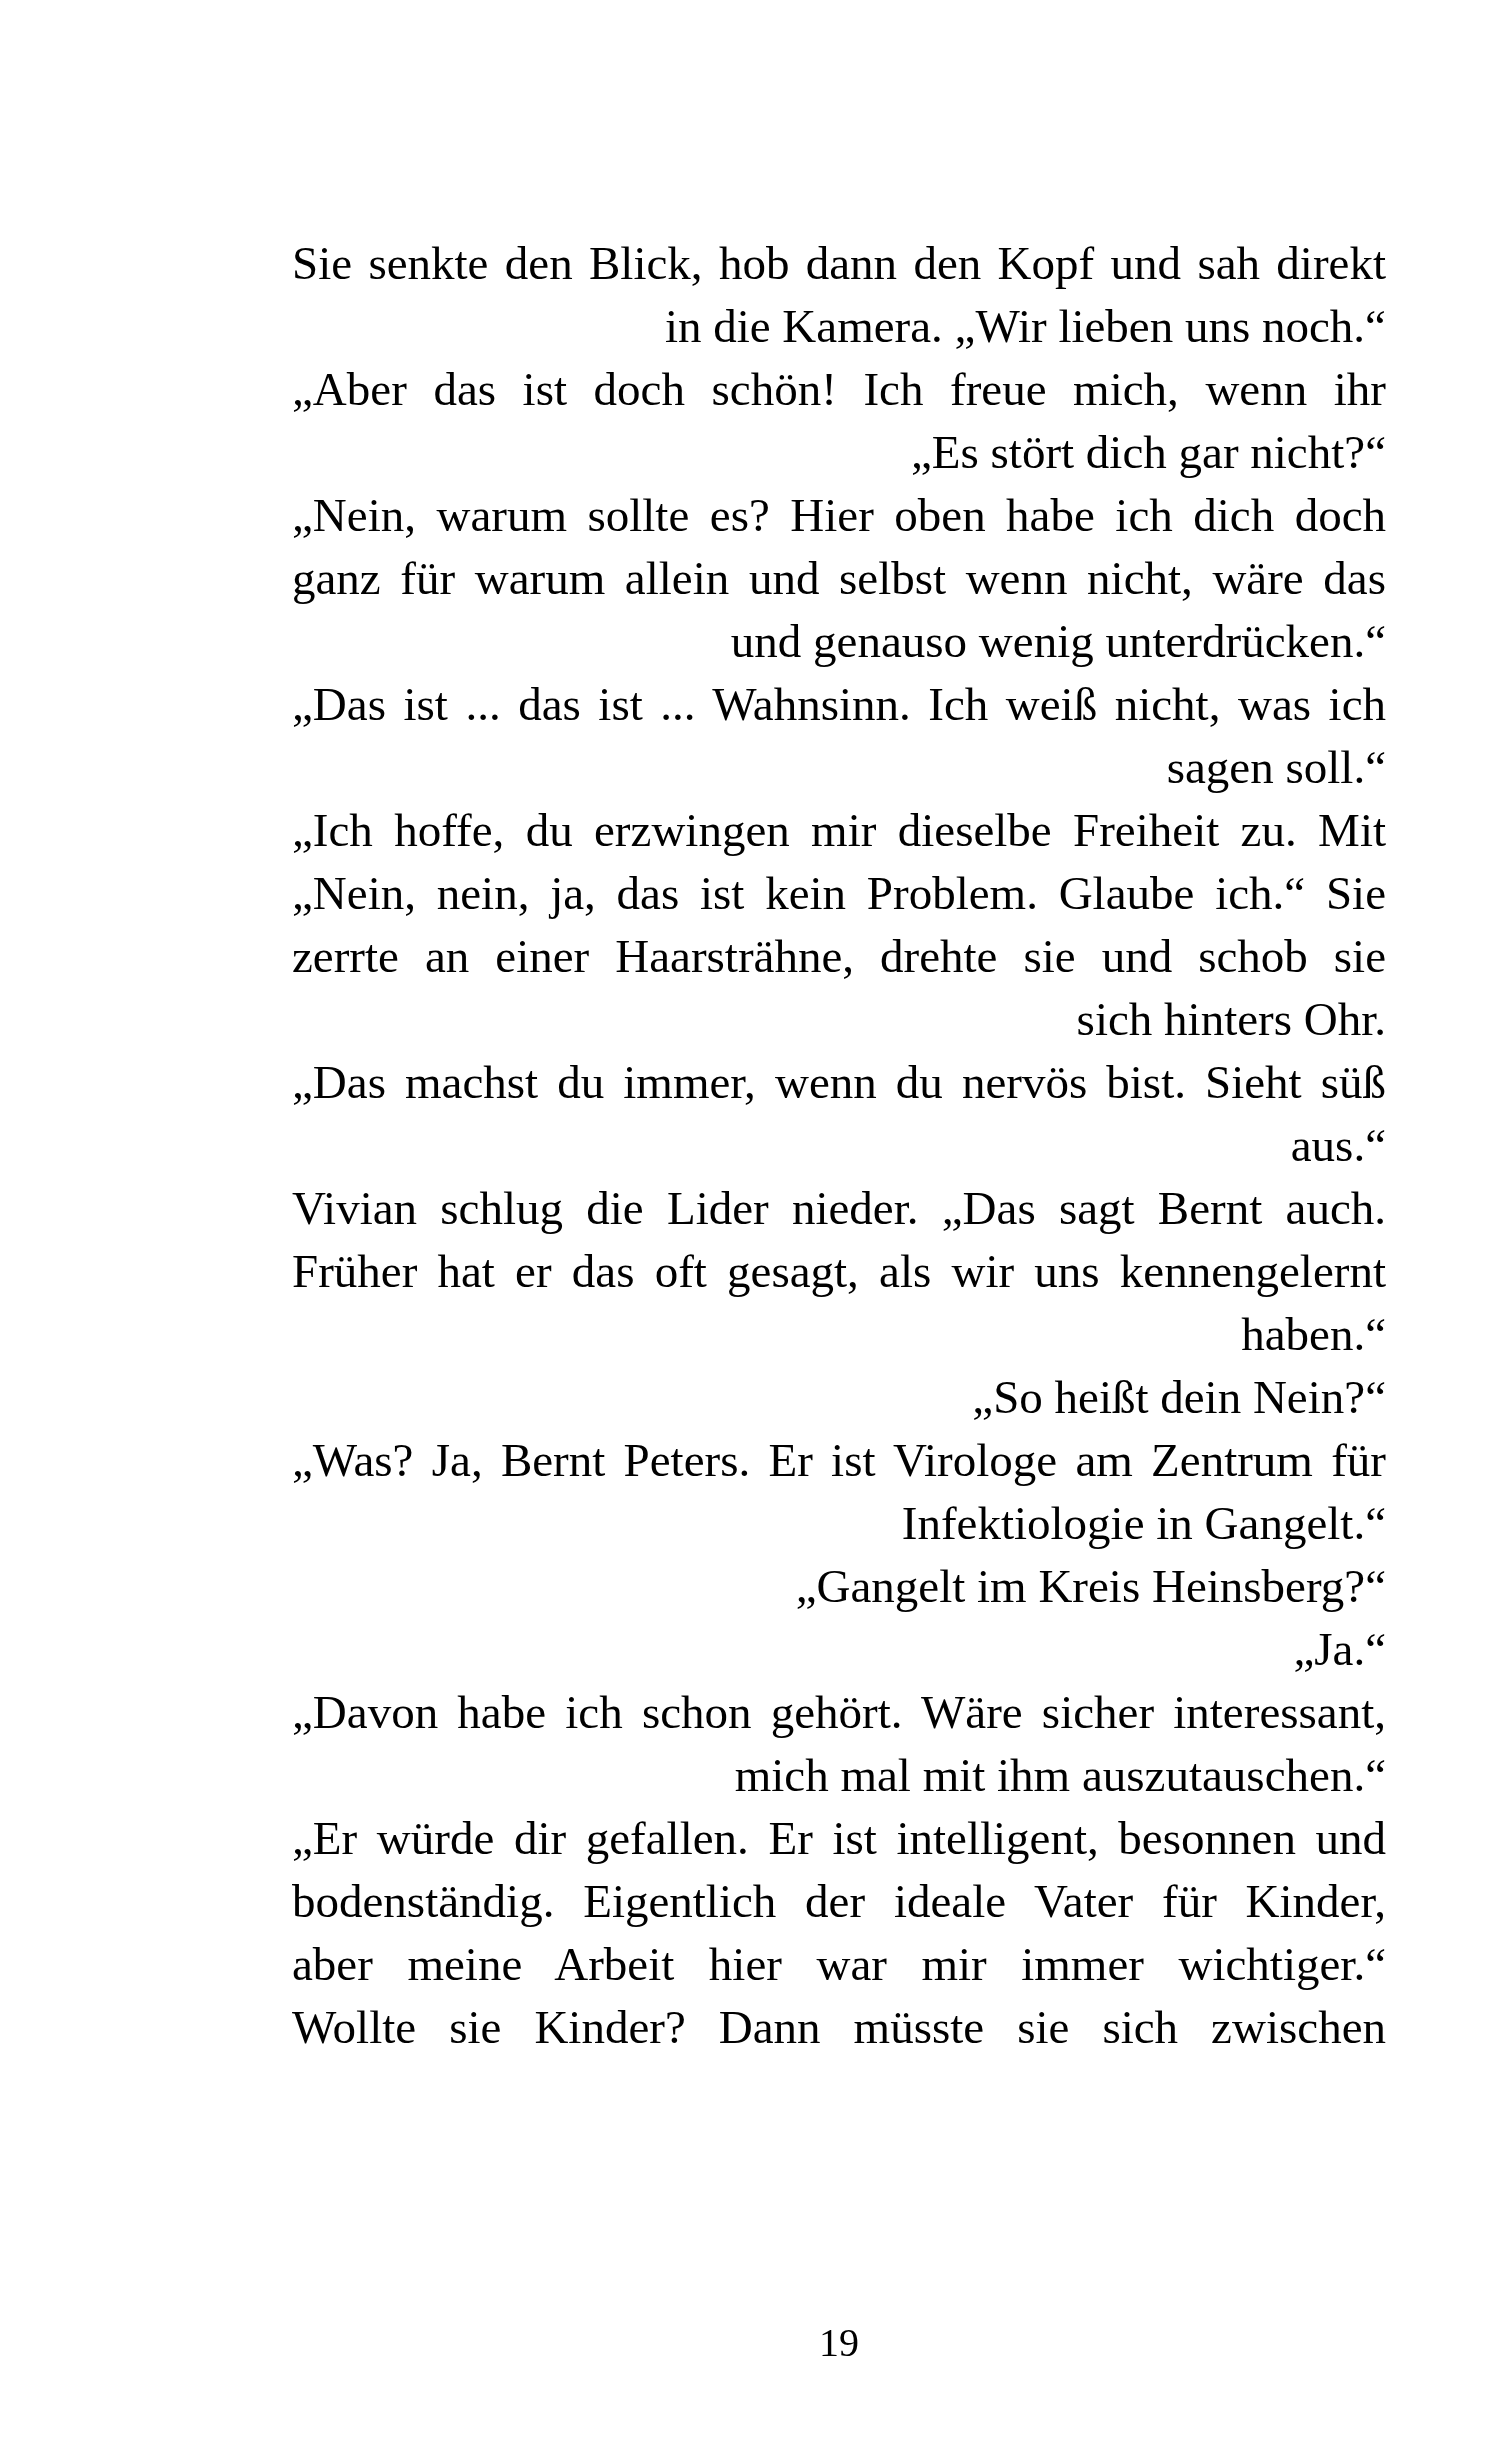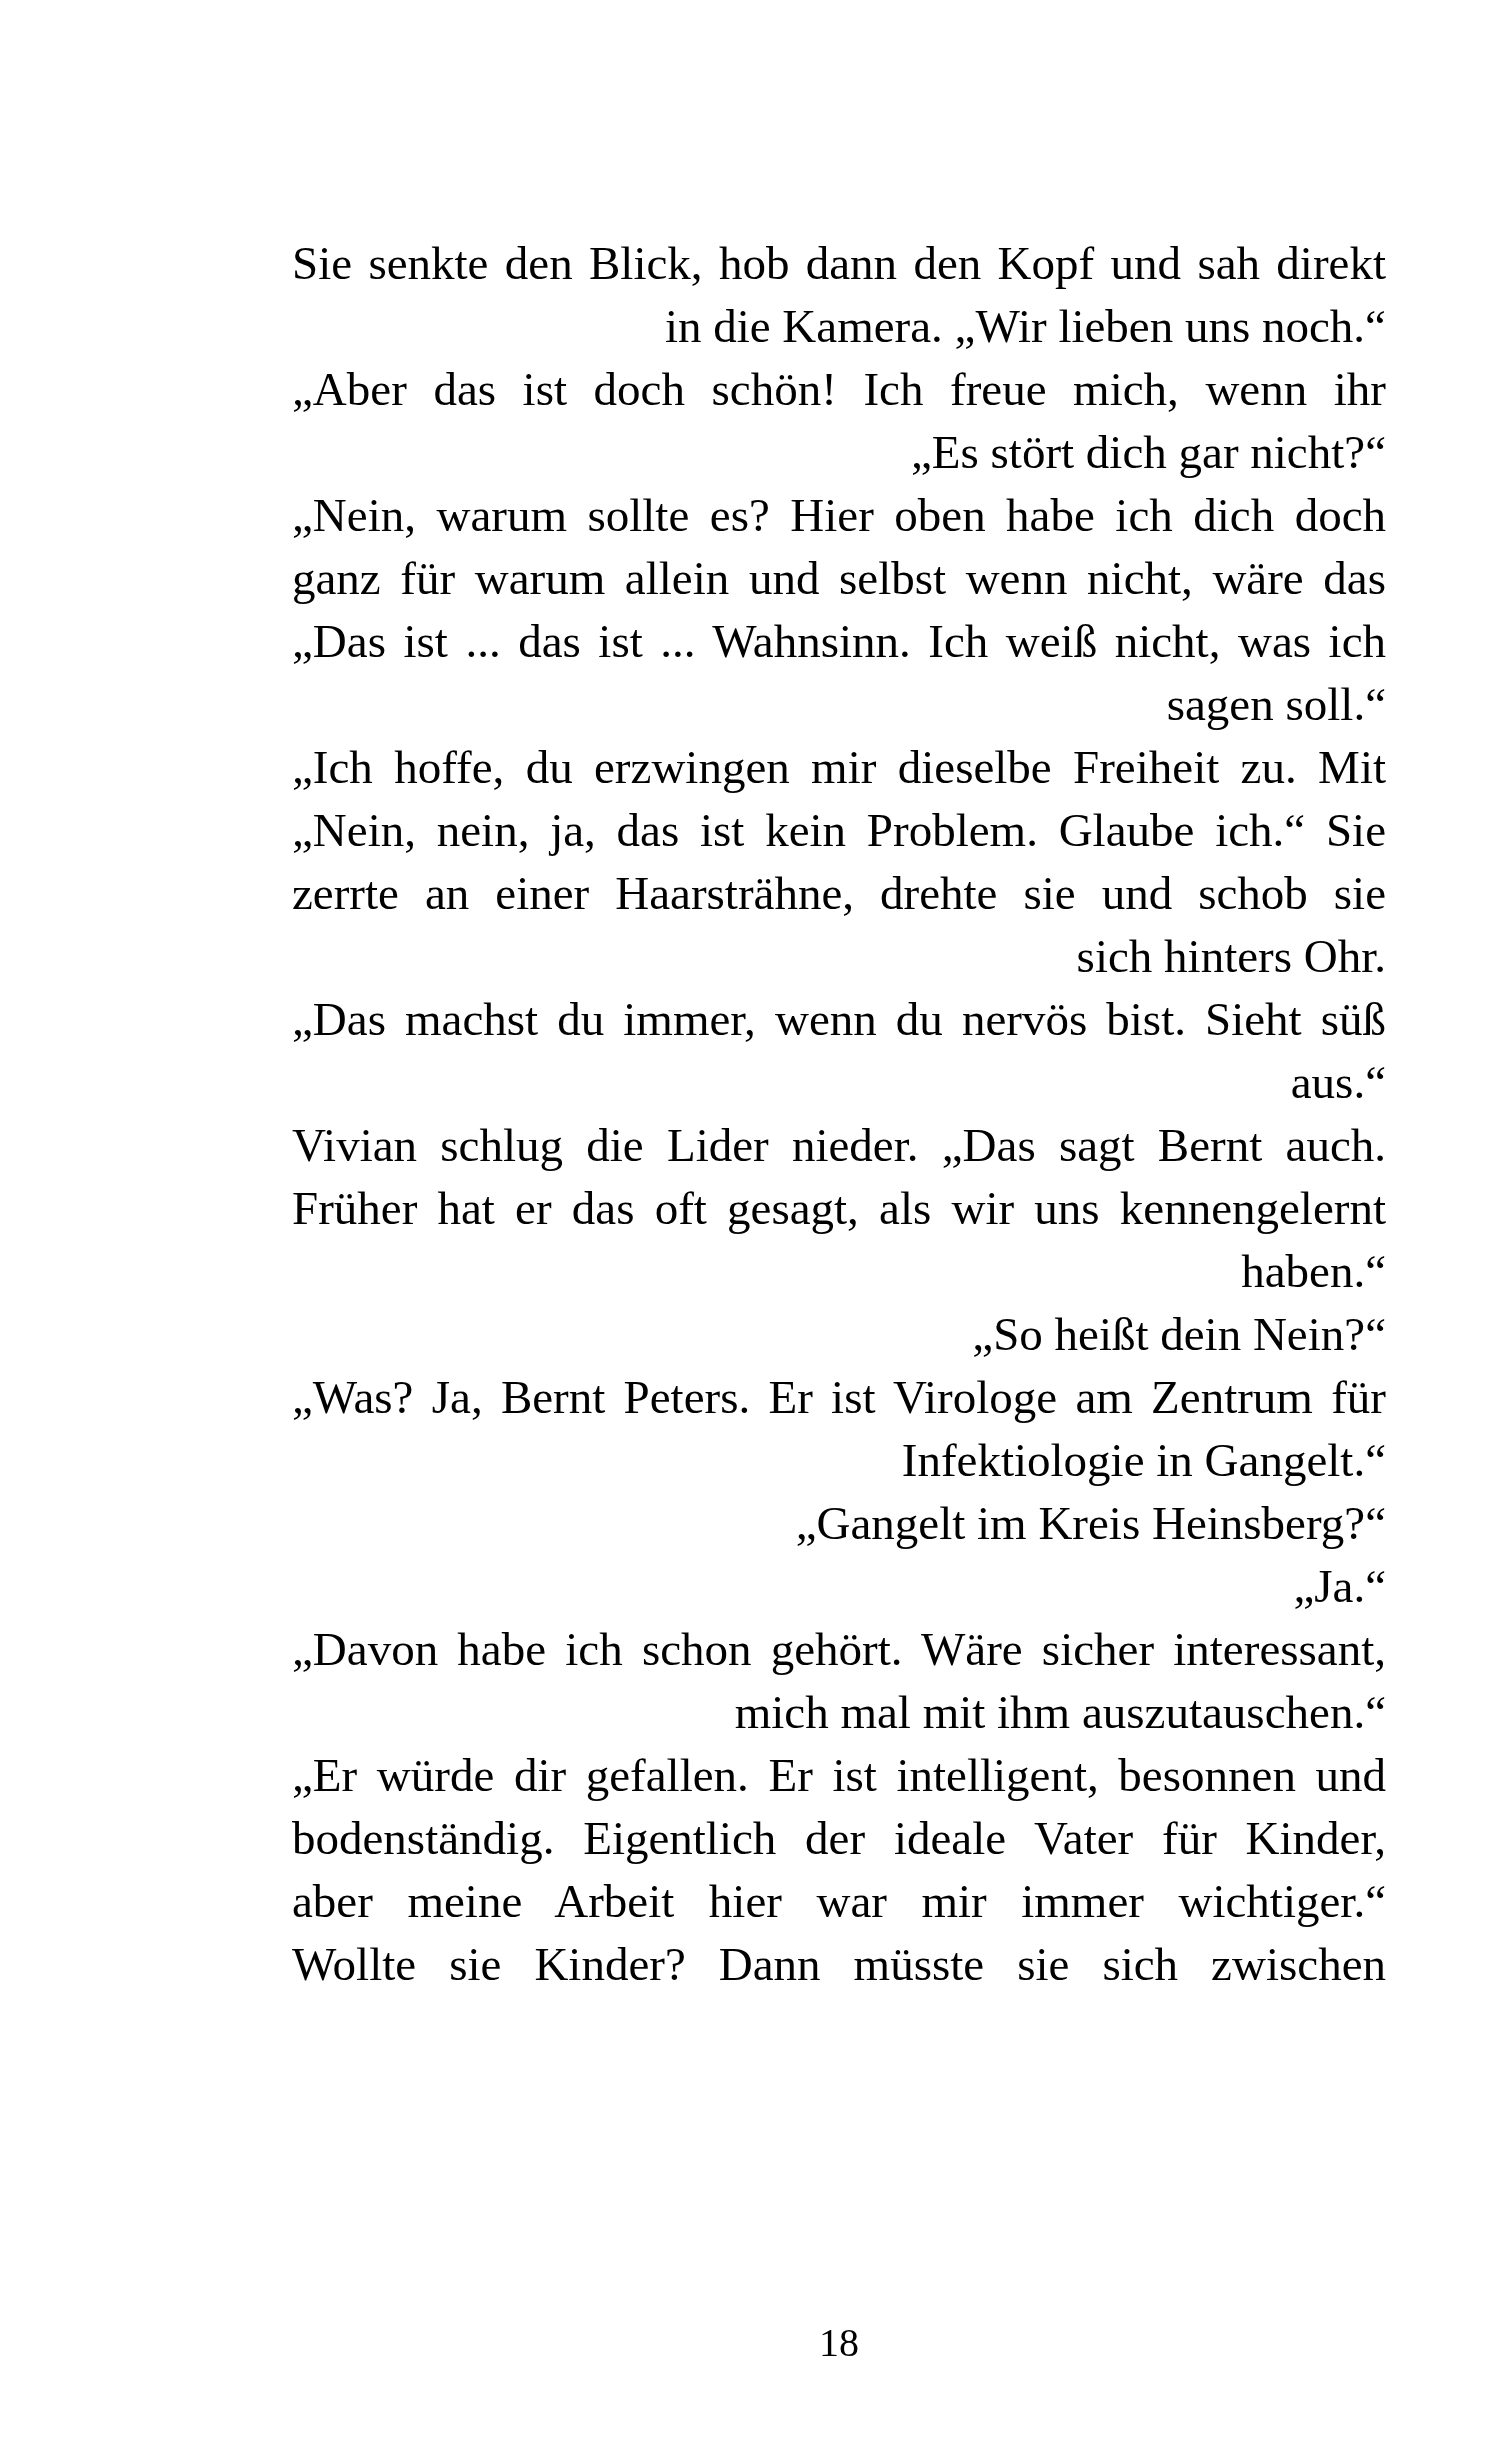--- a/index.html
+++ b/index.html
@@ -48,20 +48,21 @@
 <body>
 
 <div class="page">
   <div class="text-block">
     <div class="line j">Sie senkte den Blick, hob dann den Kopf und sah direkt</div>
     <div class="line">in die Kamera. „Wir lieben uns noch.“</div>
     <div class="line j">„Aber das ist doch schön! Ich freue mich, wenn ihr</div>
     <div class="line">„Es stört dich gar nicht?“</div>
     <div class="line j">„Nein, warum sollte es? Hier oben habe ich dich doch</div>
     <div class="line j">ganz für warum allein und selbst wenn nicht, wäre das</div>
+    <div class="line">und genauso wenig unterdrücken.“</div>
     <div class="line j">„Das ist ... das ist ... Wahnsinn. Ich weiß nicht, was ich</div>
     <div class="line">sagen soll.“</div>
     <div class="line j">„Ich hoffe, du erzwingen mir dieselbe Freiheit zu. Mit</div>
     <div class="line j">„Nein, nein, ja, das ist kein Problem. Glaube ich.“ Sie</div>
     <div class="line j">zerrte an einer Haarsträhne, drehte sie und schob sie</div>
     <div class="line">sich hinters Ohr.</div>
     <div class="line j">„Das machst du immer, wenn du nervös bist. Sieht süß</div>
     <div class="line">aus.“</div>
     <div class="line j">Vivian schlug die Lider nieder. „Das sagt Bernt auch.</div>
     <div class="line j">Früher hat er das oft gesagt, als wir uns kennengelernt</div>
@@ -71,15 +72,15 @@
     <div class="line">Infektiologie in Gangelt.“</div>
     <div class="line">„Gangelt im Kreis Heinsberg?“</div>
     <div class="line">„Ja.“</div>
     <div class="line j">„Davon habe ich schon gehört. Wäre sicher interessant,</div>
     <div class="line">mich mal mit ihm auszutauschen.“</div>
     <div class="line j">„Er würde dir gefallen. Er ist intelligent, besonnen und</div>
     <div class="line j">bodenständig. Eigentlich der ideale Vater für Kinder,</div>
     <div class="line j">aber meine Arbeit hier war mir immer wichtiger.“</div>
     <div class="line j">Wollte sie Kinder? Dann müsste sie sich zwischen</div>
   </div>
-  <div class="page-number">18</div>
+  <div class="page-number">19</div>
 </div>
 
 
 </body></html>

